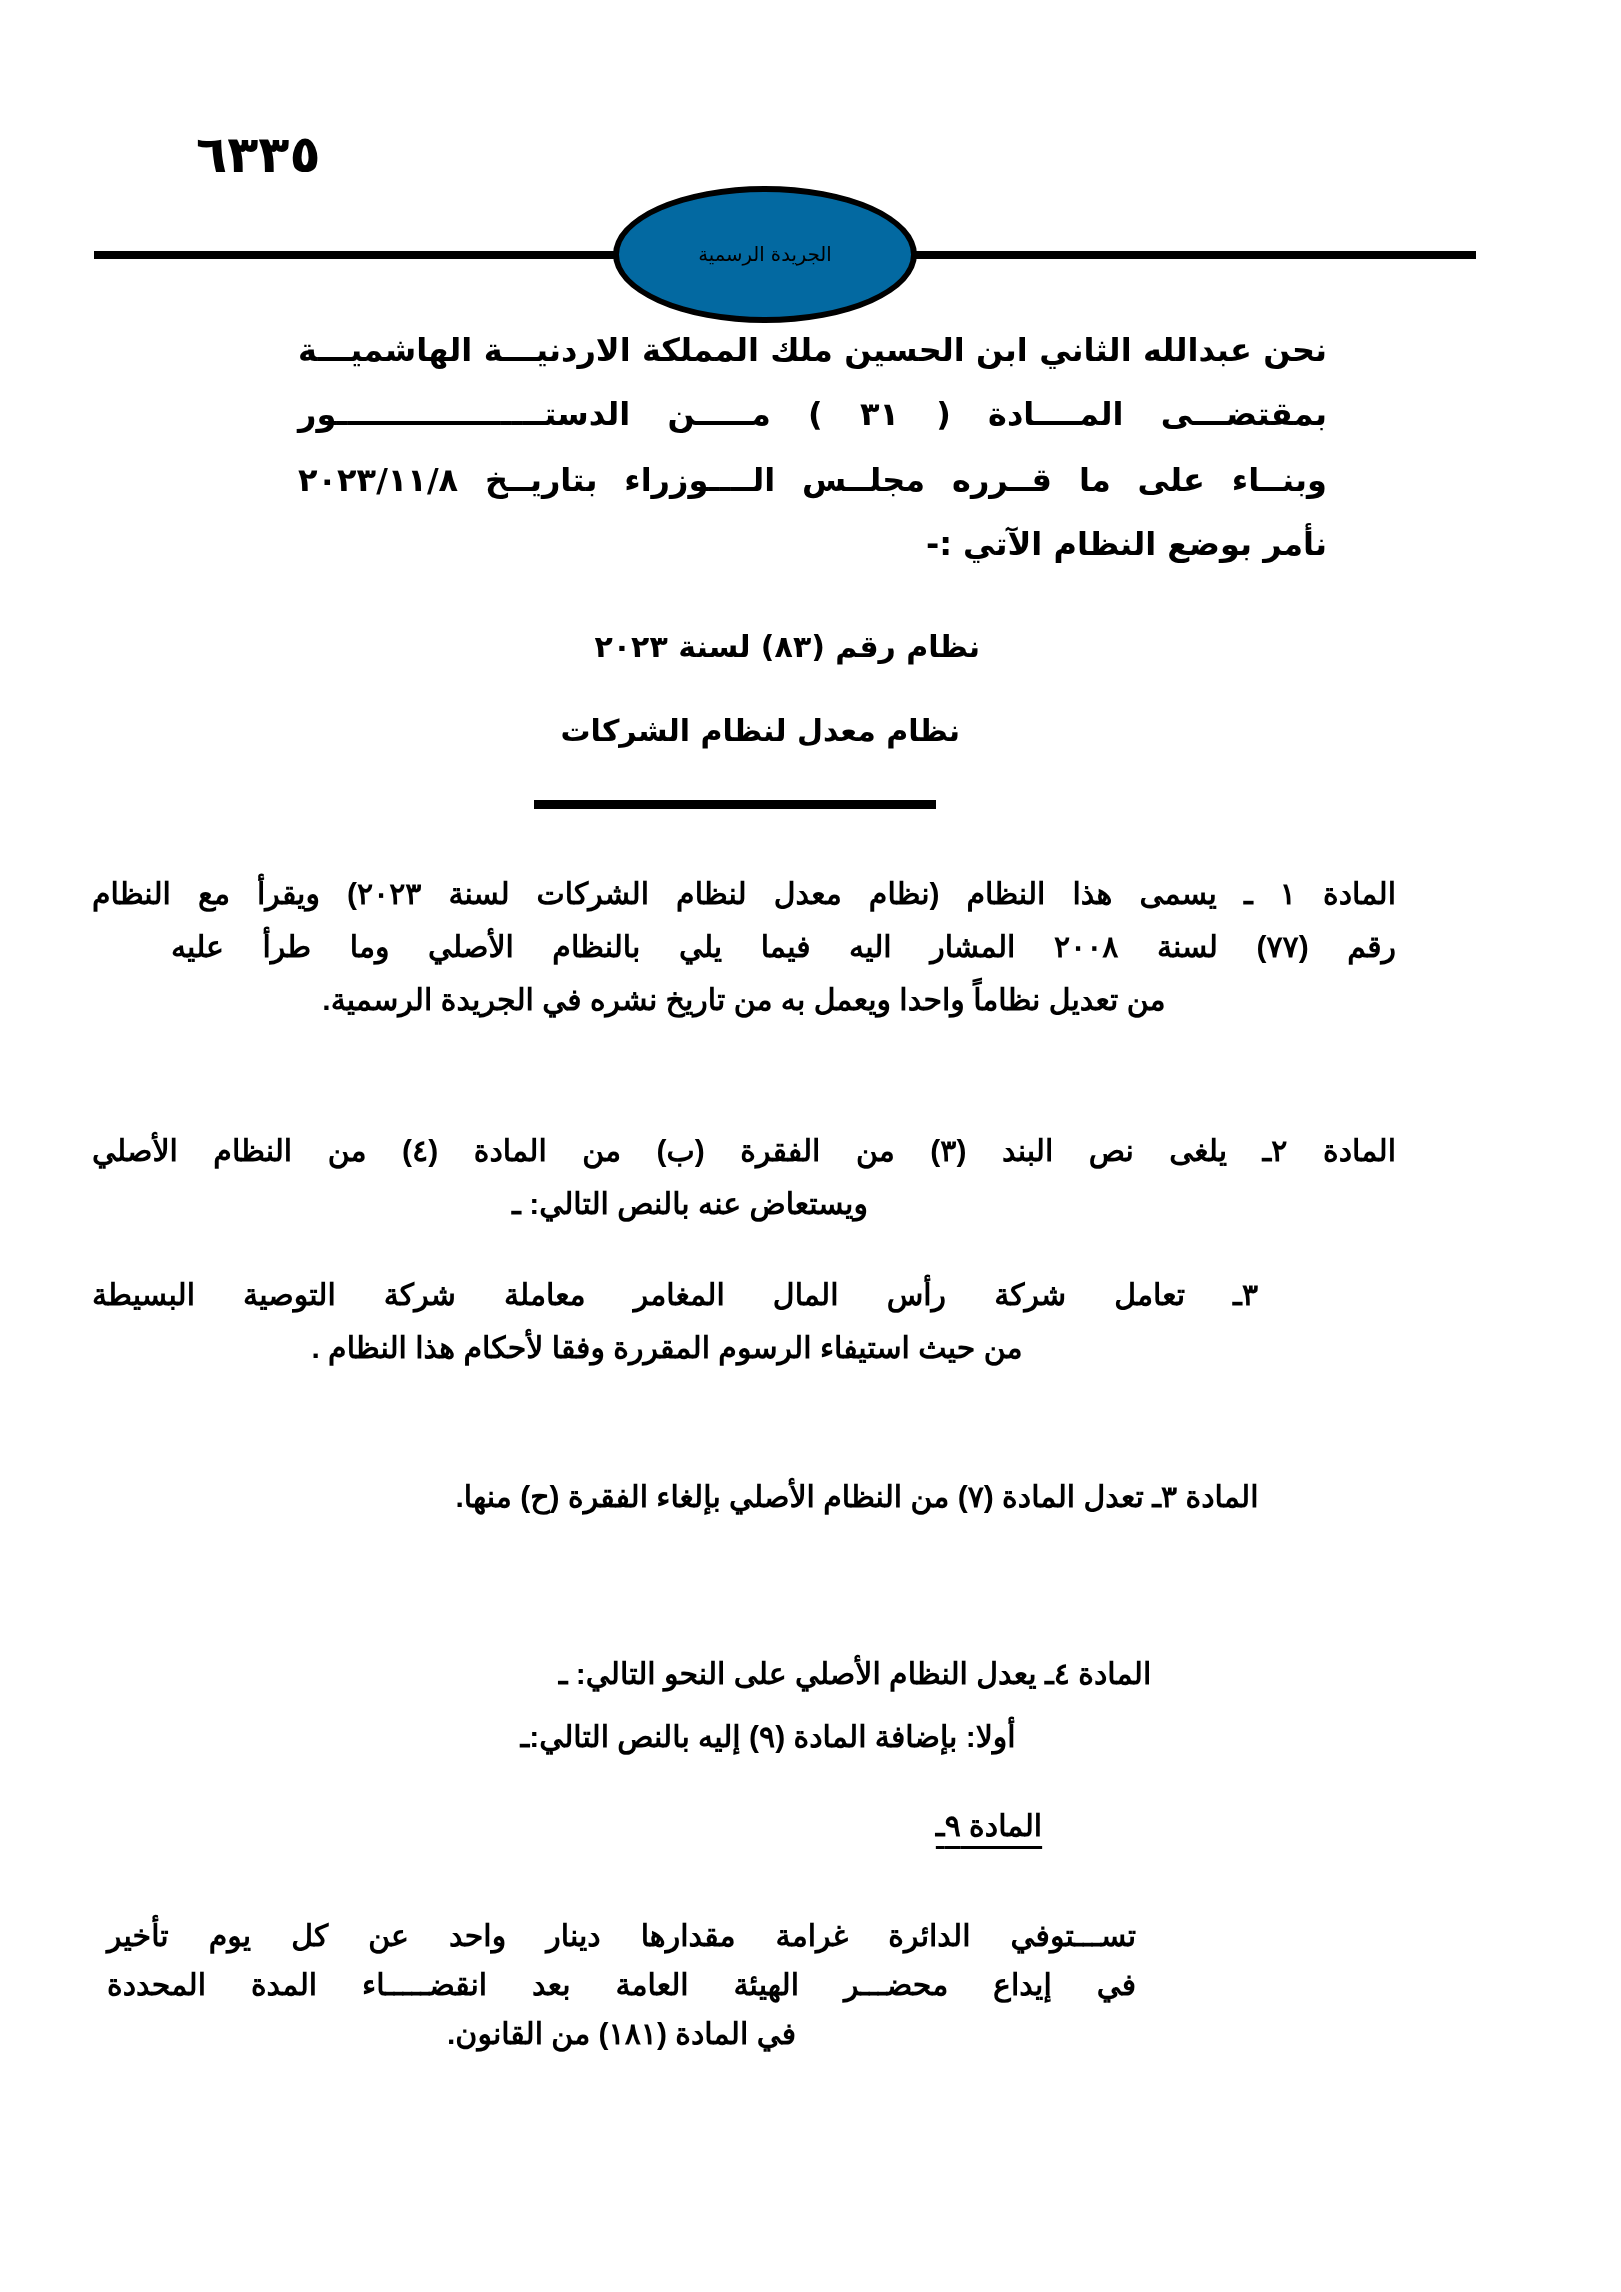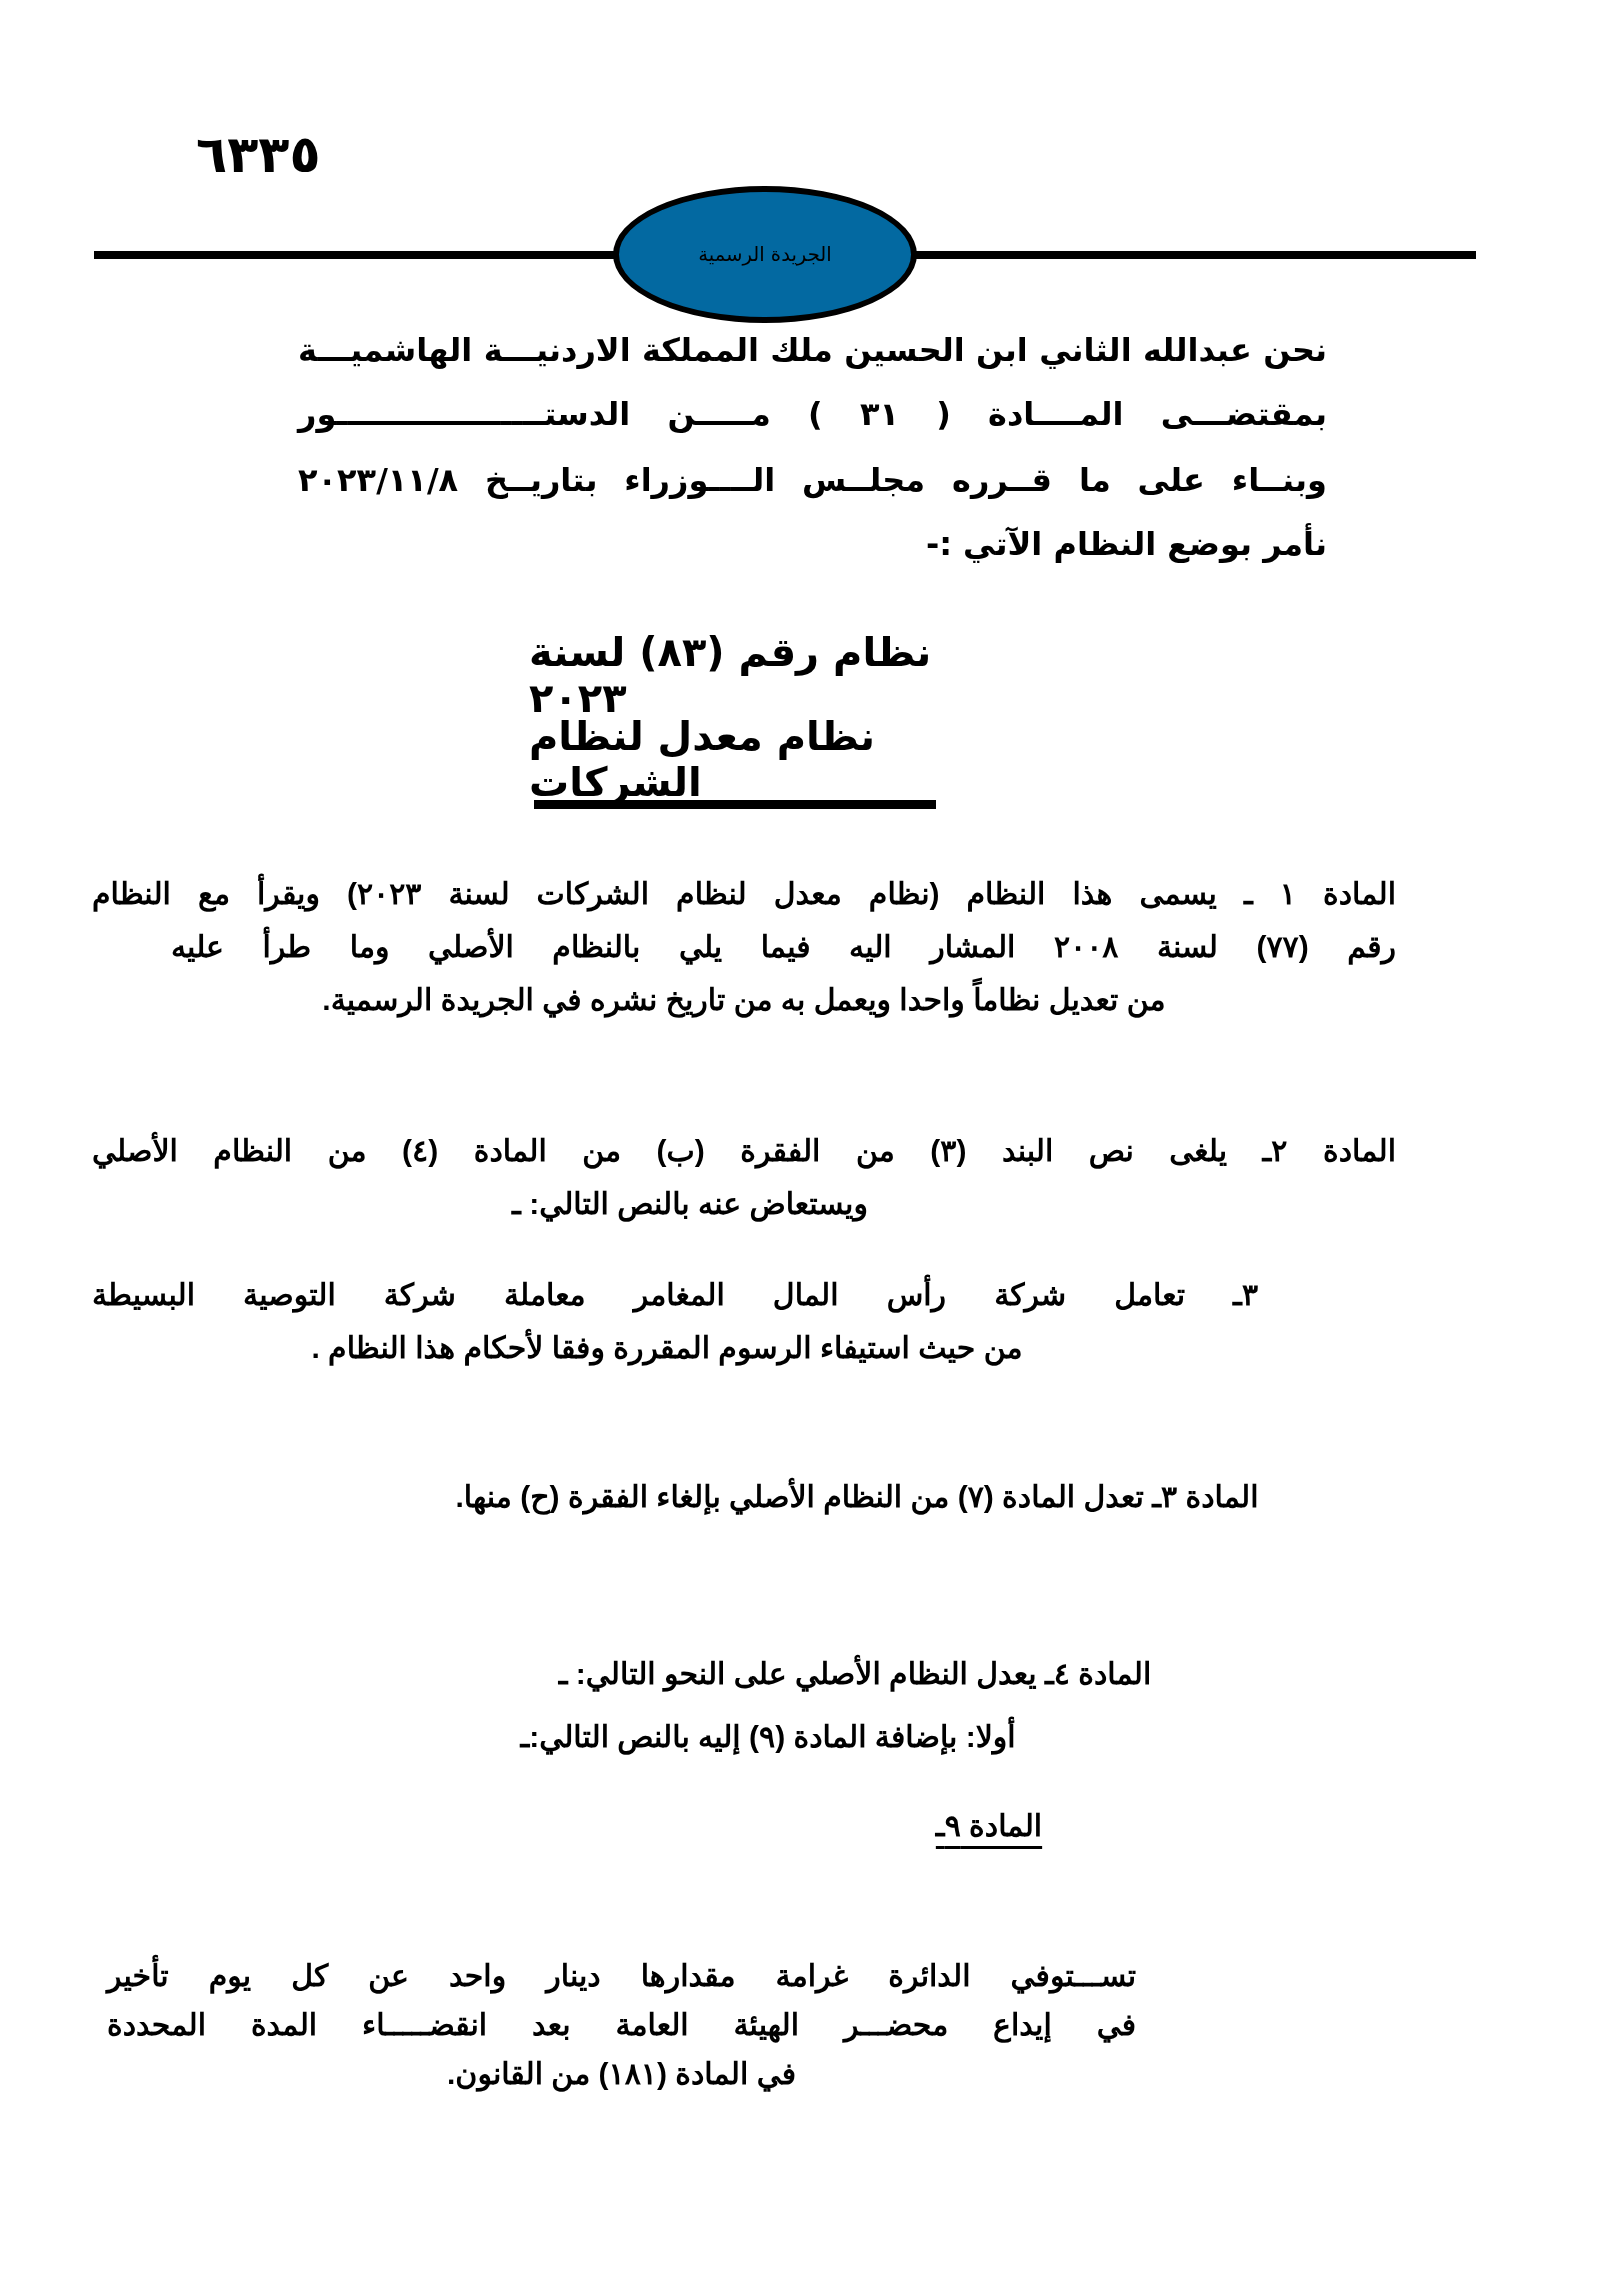--- a/index.html
+++ b/index.html
@@ -14,21 +14,21 @@
                  font-family:"DejaVu Sans", sans-serif; font-weight:bold; font-size:51px; letter-spacing:9.8px; z-index:2; }
   .header-rule { position:absolute; left:94px; top:251px; width:1382px; height:7.8px; background:#000; z-index:2; }
   .gazette-oval { position:absolute; left:613px; top:186px; width:304px; height:137px;
                   border:6.9px solid #000; border-radius:50%; background:#0369a1; box-sizing:border-box;
                   display:flex; align-items:center; justify-content:center; z-index:3; }
   .gazette-oval span { font-family:"DejaVu Sans", sans-serif; font-size:19.6px; }
 
   .line { position:absolute; right:294px; z-index:2; font-weight:bold; font-size:32px; white-space:nowrap;
           font-family:"DejaVu Sans", sans-serif; direction:rtl; }
   .preamble { right:294px; width:1029px; text-align:justify; text-align-last:justify; }
-  .center { position:absolute; z-index:2; font-weight:bold; font-size:40px; text-align:left; direction:rtl;
+  .center { position:absolute; z-index:2; font-weight:bold; font-size:30px; text-align:right; direction:rtl;
             font-family:"DejaVu Sans", sans-serif; }
   .title-rule { position:absolute; left:534px; top:800px; width:402px; height:8.8px; background:#000; z-index:2; }
 
   .art { position:absolute; z-index:2; font-weight:bold; font-size:30px; direction:rtl;
          font-family:Liberation Sans, sans-serif; line-height:53px; }
   .art p { margin:0;text-align:center; }
   .justify { text-align:justify; text-align-last:justify; }
   .under { text-decoration:underline; text-decoration-thickness:2.9px; text-underline-offset:9.8px; }
 </style>
 </head>
@@ -104,18 +104,18 @@
 
 <div class="art" style="right:227px; top:1647px; width:1078px;">
   <p>المادة ٤ـ يعدل النظام الأصلي على النحو التالي: ـ</p>
 </div>
 <div class="art" style="right:412px; top:1710px; width:882px;">
   <p>أولا: بإضافة المادة (٩) إليه بالنص التالي:ـ</p>
 </div>
 <div class="art" style="right:485px; top:1799px; width:294px;">
   <p class="under">المادة ٩ـ</p>
 </div>
-<div class="art" style="right:485px; top:1911px; width:1029px; line-height:49px;margin-top:40px;">
+<div class="art" style="right:485px; top:1911px; width:1029px; line-height:49px;">
   <p class="justify">تســـتوفي الدائرة غرامة مقدارها دينار واحد عن كل يوم تأخير</p>
   <p class="justify">في إيداع محضـــر الهيئة العامة بعد انقضـــــاء المدة المحددة</p>
   <p>في المادة (١٨١) من القانون.</p>
 </div>
 
 
 </body></html>

